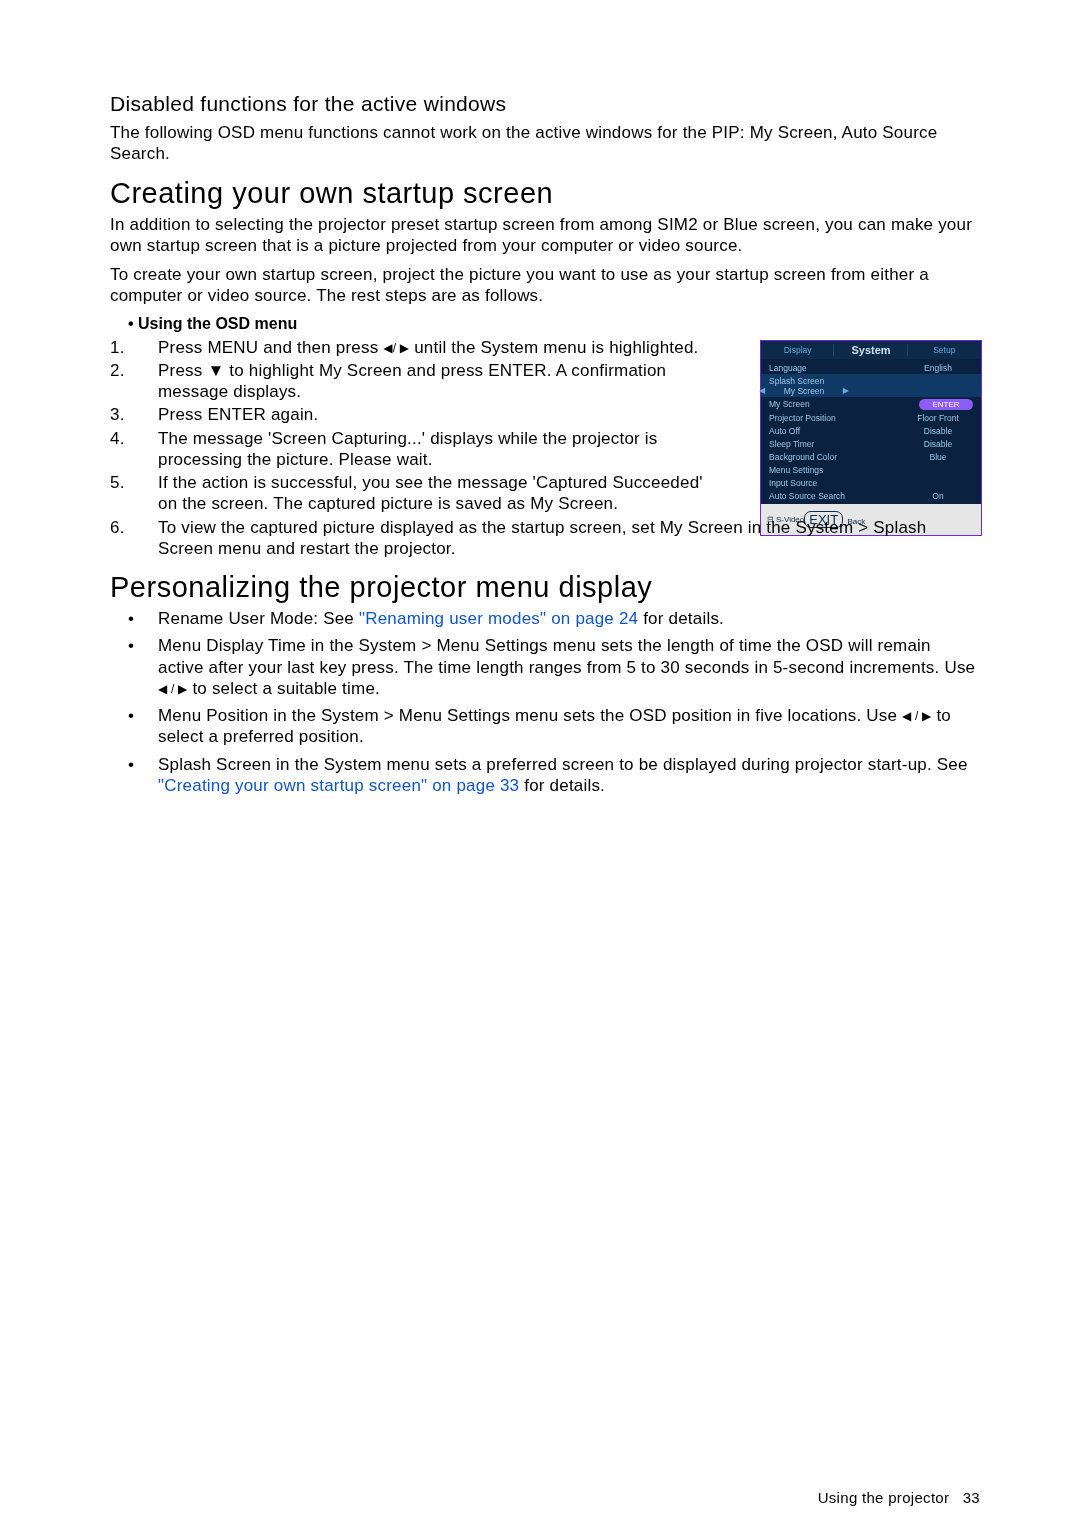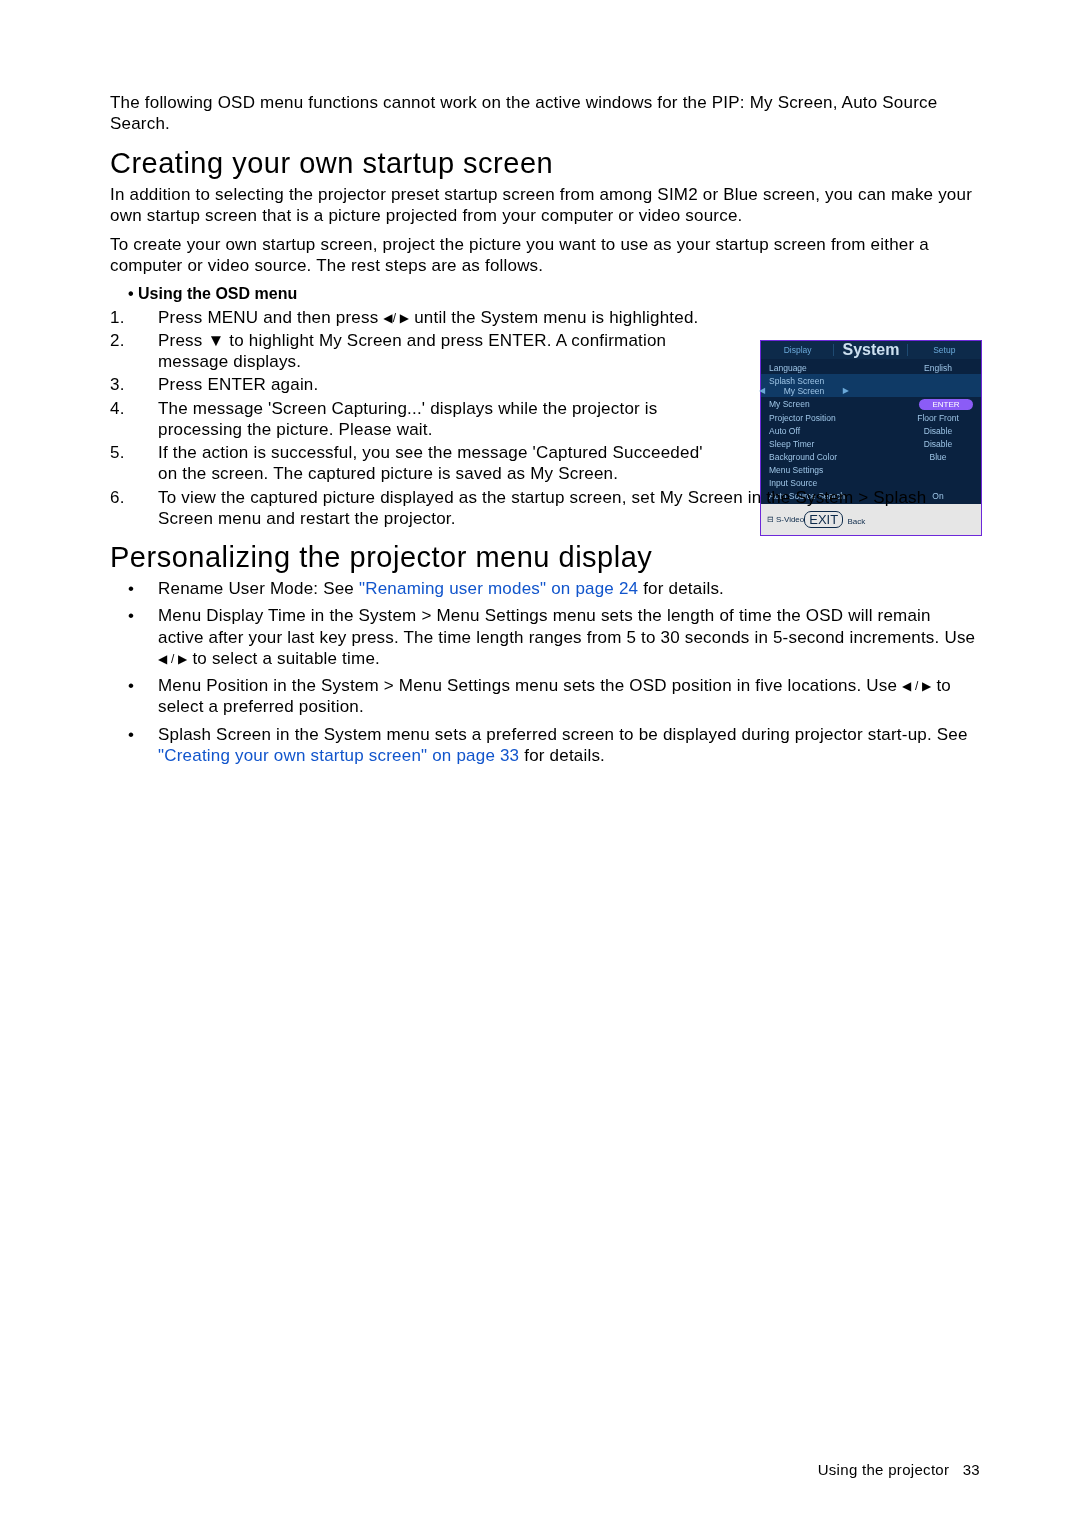--- a/index.html
+++ b/index.html
@@ -106,21 +106,21 @@
   .osd-tab {
     flex: 1;
     text-align: center;
     line-height: 18px;
     color: #6aa8d8;
     position: relative;
     background: #0d2a4a;
   }
   .osd-tab.center {
     color: #cde0f0;
-    font-size: 16px;
+    font-size: 11px;
     font-weight: bold;
   }
   .osd-tab .sep {
     position: absolute;
     right: 0;
     top: 3px;
     bottom: 3px;
     width: 1px;
     background: #1e4a72;
   }
@@ -174,32 +174,33 @@
   }
   .osd-foot .exit {
     border: 1px solid #0d2a4a;
     border-radius: 7px;
     padding: 0 4px;
     margin-right: 2px;
     font-size: 13px;
   }
   .footer {
     position: absolute;
-    bottom: 56px;
+    bottom: 28px;
     right: 100px;
     font-size: 15px;
     letter-spacing: 0.3px;
   }
   .constrained-1 li { padding-right: 260px; }
 </style>
 </head>
 <body>
 
 <div class="page">
 
+  <div class="h3">Disabled functions for the active windows</div>
   <p class="body-text">The following OSD menu functions cannot work on the active windows for the PIP: My Screen, Auto Source Search.</p>
 
   <div class="h2">Creating your own startup screen</div>
   <p class="body-text">In addition to selecting the projector preset startup screen from among SIM2 or Blue screen, you can make your own startup screen that is a picture projected from your computer or video source.</p>
   <p class="body-text">To create your own startup screen, project the picture you want to use as your startup screen from either a computer or video source. The rest steps are as follows.</p>
 
   <div class="bold-bullet" style="padding-left:18px;">•   Using the OSD menu</div>
 
   <div class="osd-float">
     <div class="osd">

